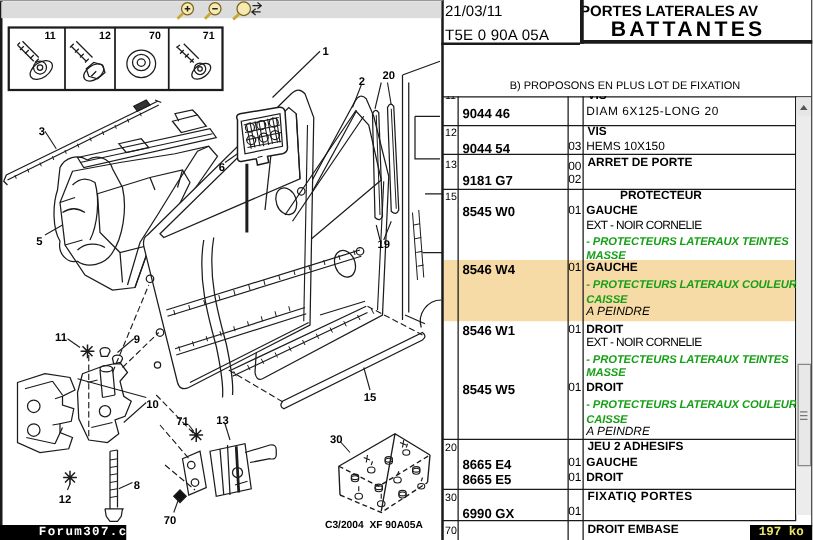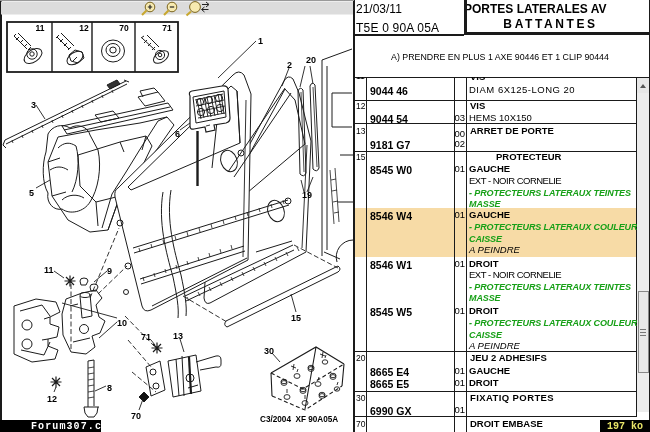--- a/index.html
+++ b/index.html
@@ -15,27 +15,27 @@
 .g{color:#17a017;font-style:italic;font-weight:bold;font-size:9px;letter-spacing:-.1px}
 .num{font-size:8.5px}
 </style>
 </head>
 <body>
 <div id="page">
 
   <div class="abs" style="left:356px;top:2px;font-size:12px;">21/03/11</div>
   <div class="abs" style="left:356px;top:21px;font-size:12px;letter-spacing:.2px;">T5E 0 90A 05A</div>
   <div class="abs b" style="left:464px;top:2px;width:173px;text-align:left;font-size:12px;line-height:14px;">PORTES LATERALES AV</div>
-  <div class="abs b" style="left:464px;top:17px;width:173px;text-align:center;font-size:12px;letter-spacing:2.6px;line-height:14px;">BATTANTES</div>
+  <div class="abs b" style="left:464px;top:17px;width:173px;text-align:center;font-size:17px;letter-spacing:2.6px;line-height:14px;">BATTANTES</div>
 
   <div class="ln" style="left:464px;top:0px;width:2.5px;height:35px;"></div>
   <div class="ln" style="left:353px;top:34px;width:111px;height:2px;"></div>
   <div class="ln" style="left:464px;top:32px;width:186px;height:2.5px;"></div>
 
-  <div class="abs" style="left:355px;top:52px;width:290px;text-align:center;font-size:8.8px;">A) PRENDRE EN PLUS 1 AXE 90446 ET 1 CLIP 90444</div>
+  <div class="abs" style="left:355px;top:63px;width:290px;text-align:center;font-size:8.8px;">B) PROPOSONS EN PLUS LOT DE FIXATION</div>
 
   <div class="hl" style="left:355px;top:208px;width:281px;height:49px;"></div>
 
   <div class="ln" style="left:353px;top:0px;width:2px;height:432px;"></div>
   <div class="ln" style="left:366px;top:77px;width:1px;height:355px;"></div>
   <div class="ln" style="left:454px;top:77px;width:1px;height:355px;"></div>
   <div class="ln" style="left:466px;top:77px;width:1px;height:355px;"></div>
   <div class="ln" style="left:636px;top:77px;width:1px;height:340px;"></div>
 
   <div class="ln" style="left:354px;top:77px;width:295px;height:1px;"></div>

